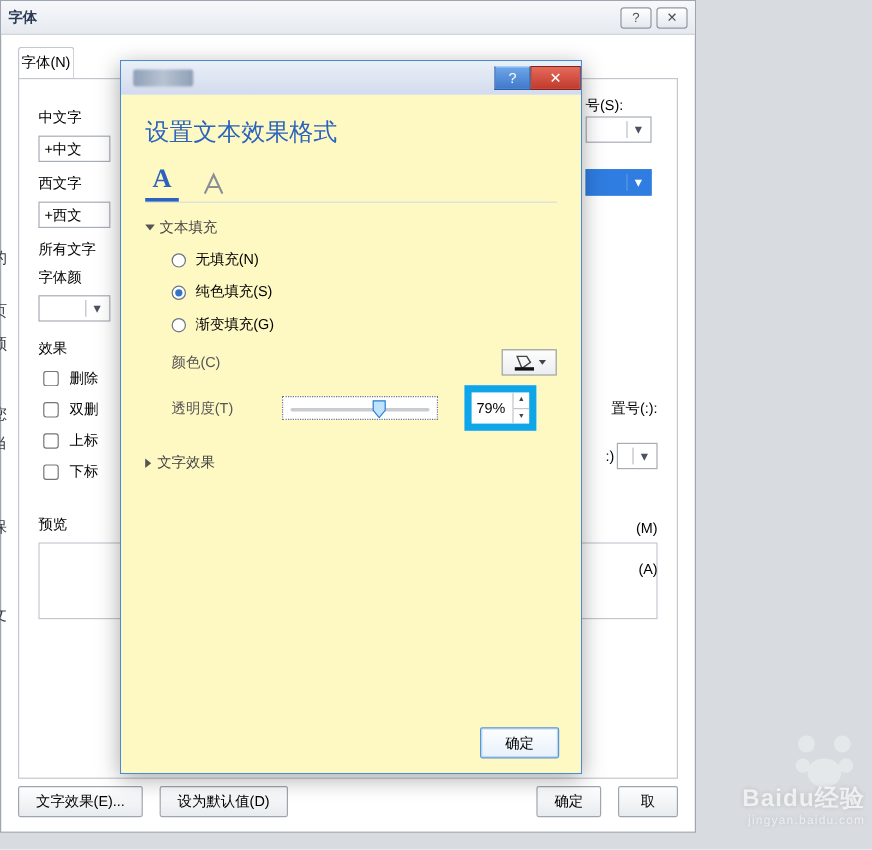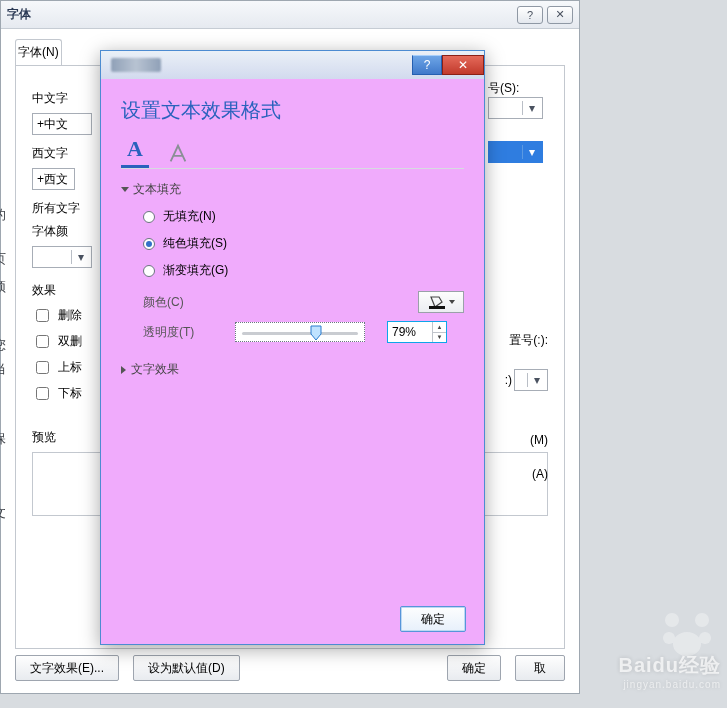--- a/index.html
+++ b/index.html
@@ -158,21 +158,21 @@
     display: flex; align-items: center; justify-content: center;
     font-size: 12px;
     color: #fff;
     border: 1px solid #255fb0;
   }
   .fx-help { background: linear-gradient(#6ea6e7,#3f79ca); border-top-color:#a9d0fb; }
   .fx-close { background: linear-gradient(#e56a5a,#c13a2c); border:1px solid #8a2016; width: 42px; }
 
   .fx-body {
     padding: 18px 20px 12px 20px;
-    background: #f0abfc;
+    background: #fef9c3;
     height: calc(100% - 28px);
     position: relative;
   }
 
   .fx-heading {
     color: #2a62bd;
     font-size: 20px;
     margin-bottom: 12px;
   }
 
@@ -267,21 +267,21 @@
     background: #c9ccd1;
     border-radius: 2px;
   }
   .slider-thumb {
     position: absolute;
     top: 2px;
     width: 12px; height: 16px;
   }
   .slider-thumb svg { width: 12px; height: 16px; }
   .spin {
-    border: 1px solid #0ea5e9; width: 60px; height: 22px;
+    border: 6px solid #0ea5e9; width: 60px; height: 38px;
     display: inline-flex; align-items: center; position: relative;
     background: #fff; padding: 0 16px 0 4px;
   }
   .spin-btns {
     position: absolute; right: 0; top: 0; bottom: 0; width: 14px;
     border-left: 1px solid #c0c4cb;
     display: flex; flex-direction: column;
   }
   .spin-btns div {
     flex: 1; display: flex; align-items: center; justify-content: center;
@@ -350,21 +350,21 @@
       </div>
       <div class="row">
         <div class="combo" style="width:60px">
           <span>+中文</span>
         </div>
       </div>
       <div class="row">
         <span class="lbl section-lbl">西文字</span>
       </div>
       <div class="row">
-        <div class="combo" style="width:43px">
+        <div class="combo" style="width:60px">
           <span>+西文</span>
         </div>
       </div>
 
       <div class="row" style="margin-top:10px">
         <span class="lbl">所有文字</span>
       </div>
       <div class="row">
         <span class="lbl">字体颜</span>
       </div>

